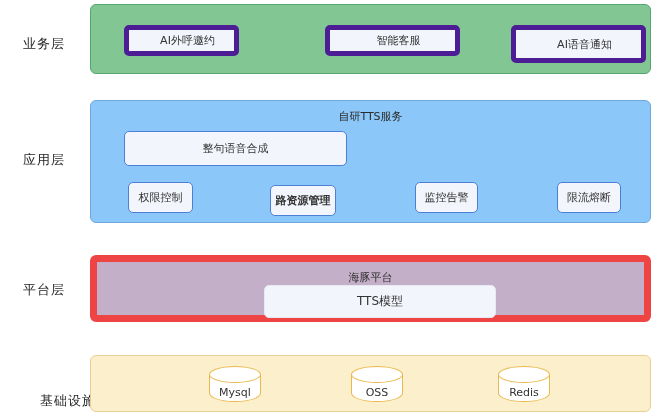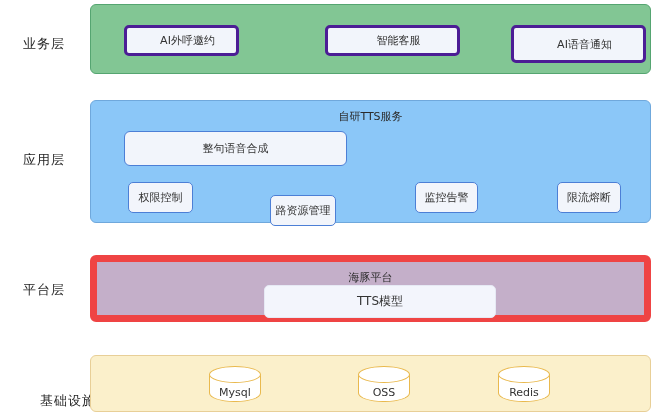--- a/index.html
+++ b/index.html
@@ -21,44 +21,44 @@
     position:absolute; left:0; top:8px; width:100%; text-align:center;
     font-size:11px; color:#2b2b2b;
   }
 
   .node {
     position:absolute; box-sizing:border-box;
     background:#F2F5FB; border-radius:5px;
     display:flex; align-items:center; justify-content:center;
     font-size:11px; color:#333333; white-space:nowrap;
   }
-  .node-green { border:3px solid #4c1d95;padding-left:12px; }
+  .node-green { border:5px solid #4c1d95;padding-left:12px; }
   .node-blue  { border:1px solid #4C7FD6; }
   .node-plain { border:1px solid #E6E9F4; }
 
   
   .n-b1 { left:33px;  top:20px; width:115px; height:31px; }
   .n-b2 { left:222px; top:20px; width:135px; height:31px;margin-left:12px; }
   .n-b3 { left:420px; top:20px; width:135px; height:38px; }
 
   
-  .n-a1 { left:33px;  top:30px; width:223px; height:35px;border-radius:6px; }
+  .n-a1 { left:33px;  top:30px; width:223px; height:35px; }
   .n-a2 { left:319px; top:30px; width:222px; height:35px; }
   .n-a3 { left:37px;  top:81px; width:65px;  height:31px; }
-  .n-a4 { left:179px; top:94px; width:66px;  height:31px; }
+  .n-a4 { left:179px; top:84px; width:66px;  height:31px;font-weight:bold; }
   .n-a5 { left:324px; top:81px; width:63px;  height:31px; }
   .n-a6 { left:466px; top:81px; width:64px;  height:31px; }
 
   
   .n-p1 { left:167px; top:23px; width:232px; height:33px; font-size:12px; background:#F3F5FC; }
 
   
   .cylinder { position:absolute; width:52px; height:42px; top:10px; }
   .cyl-mysql { left:118px; }
-  .cyl-oss   { left:267px;padding-left:20px; }
+  .cyl-oss   { left:260px;padding-left:20px; }
   .cyl-redis { left:407px; }
   .cyl-top  { position:absolute; left:0; top:0; width:50px; height:15px; background:#ffffff;
               border:1px solid #E9B94E; border-radius:50%; z-index:2; }
   .cyl-body { position:absolute; left:0; top:8px; width:50px; height:27px; background:#ffffff;
               border:1px solid #E9B94E; border-top:none;
               border-radius:0 0 25px 25px / 0 0 9px 9px; z-index:1; }
   .cyl-label { position:absolute; left:0; top:20px; width:52px; text-align:center;
                font-size:11px; color:#333333; z-index:3; }
 
   .ll-business       { top:35px; }

